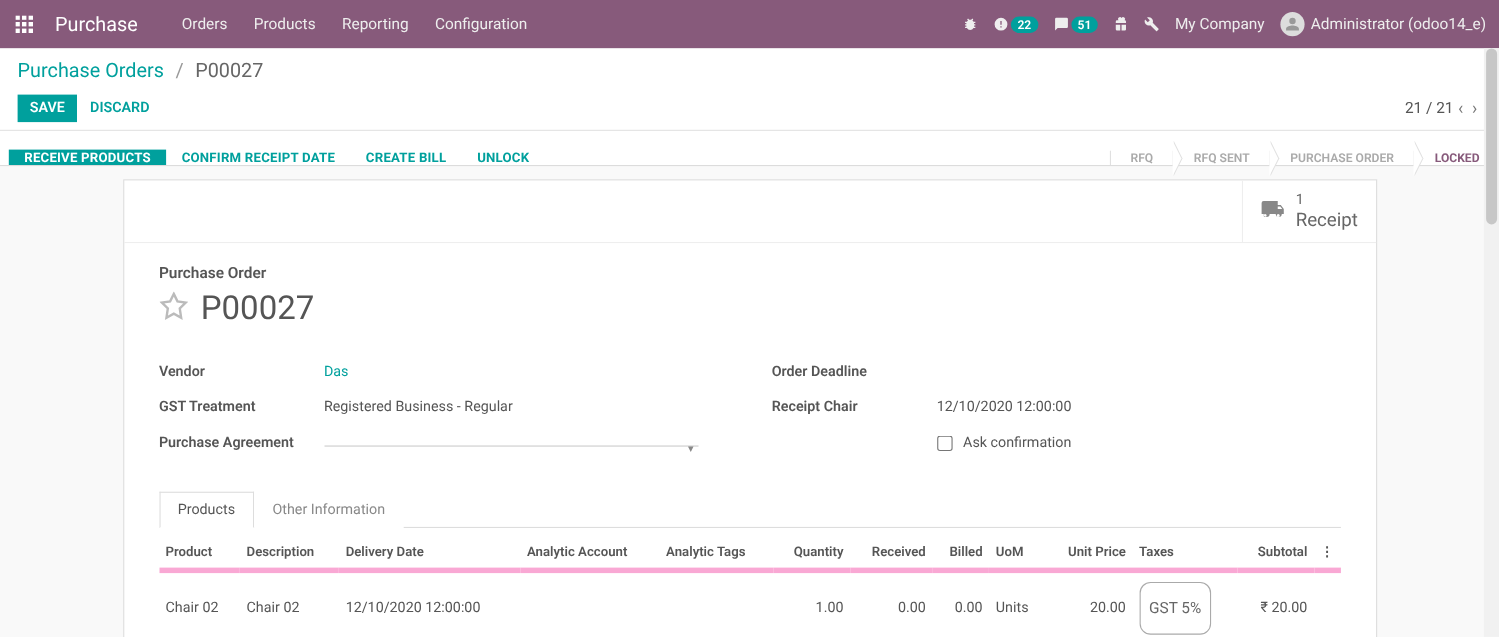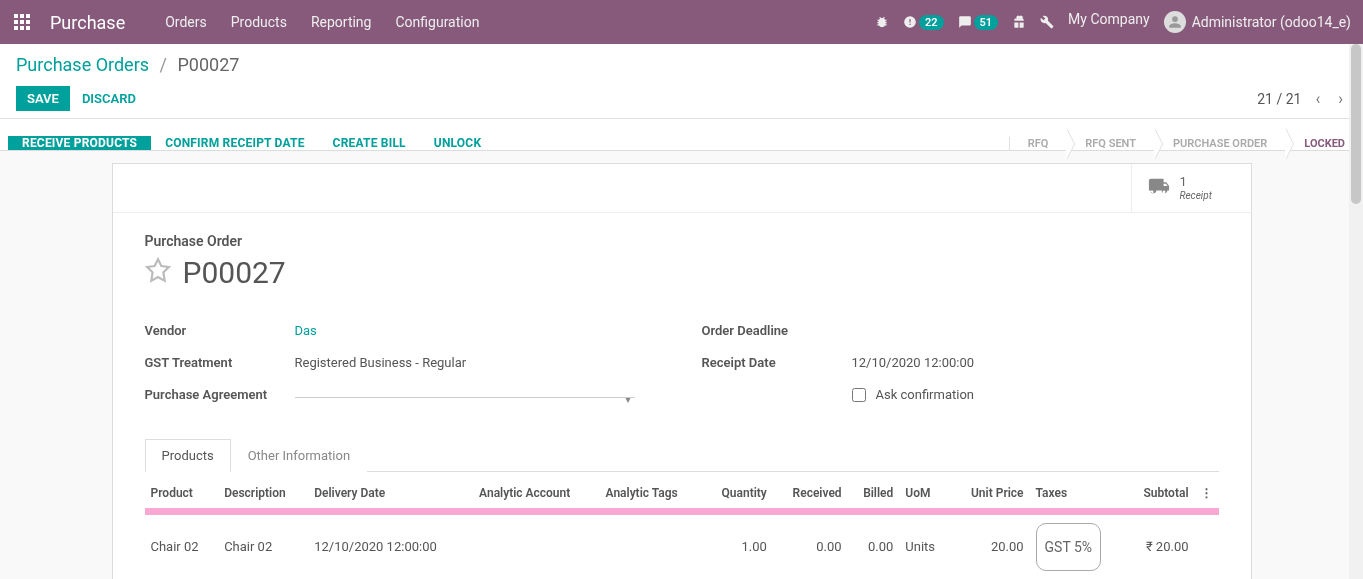--- a/index.html
+++ b/index.html
@@ -5,37 +5,37 @@
 * { margin: 0; padding: 0; box-sizing: border-box; font-family: -apple-system, BlinkMacSystemFont, "Segoe UI", Roboto, "Helvetica Neue", sans-serif; }
 body { background: #f9f9f9; overflow-x: hidden; width: 1363px; height: 579px; position: relative; }
 
 
 .topbar { background: #875a7b; height: 44px; display: flex; align-items: center; color: #fff; padding: 0 12px; font-size: 14px; }
 .topbar .apps-icon { width: 20px; height: 20px; display: inline-flex; align-items: center; justify-content: center; margin-right: 18px; cursor: pointer; }
 .topbar .apps-icon svg { fill: #fff; }
 .topbar .app-title { font-size: 18px; font-weight: 400; margin-right: 40px; color: #fff; }
 .topbar .menu { display: flex; gap: 24px; flex: 1; }
 .topbar .menu a { color: #eee; text-decoration: none; font-size: 14px; cursor: pointer; }
-.topbar .right { display: flex; gap: 14px; }
+.topbar .right { display: flex; align-items: center; gap: 14px; }
 .topbar .right .icon-btn { display: flex; align-items: center; cursor: pointer; color: #eee; }
 .topbar .right .badge { background: #00a09d; color: #fff; border-radius: 10px; font-size: 11px; padding: 1px 6px; margin-left: 2px; font-weight: 600; }
 .topbar .company { color: #eee; font-size: 14px; cursor: pointer; }
 .topbar .avatar { width: 22px; height: 22px; border-radius: 50%; background: #ddd; display: inline-flex; align-items: center; justify-content: center; margin-right: 6px; }
 .topbar .user { display: flex; align-items: center; color: #eee; font-size: 14px; cursor: pointer; }
 
 
 .control-panel { background: #fff; border-bottom: 1px solid #e0e0e0; padding: 10px 16px 6px 16px; }
 .breadcrumb { font-size: 18px; color: #666; margin-bottom: 10px; }
 .breadcrumb a { color: #00a09d; text-decoration: none; cursor: pointer; }
 .breadcrumb .sep { margin: 0 6px; color: #999; }
 .cp-row { display: flex; align-items: center; justify-content: space-between; }
 .cp-buttons { display: flex; gap: 12px; align-items: center; }
 .btn-primary { background: #00a09d; color: #fff; border: none; padding: 5px 11px; font-size: 13px; font-weight: 600; cursor: pointer; text-transform: uppercase; }
 .btn-link { color: #00a09d; background: none; border: none; font-size: 13px; font-weight: 600; cursor: pointer; text-transform: uppercase; }
-.pager { display: flex; align-items: center; gap: 10px; color: #555; font-size: 14px; }
+.pager { display: flex; align-items: center; color: #555; font-size: 14px; }
 .pager .nav-arrow { cursor: pointer; color: #777; padding: 4px; font-size: 16px; }
 
 
 .statusbar { background: #fff; border-bottom: 1px solid #dcdcdc; display: flex; align-items: flex-end; height: 32px; padding: 0 0 0 8px; }
 .statusbar .actions { display: flex; gap: 0; }
 .statusbar .sbtn { border: none; background: none; padding: 0 14px; font-size: 12px; font-weight: 700; color: #00a09d; cursor: pointer; text-transform: uppercase; letter-spacing: 0.2px; }
 .statusbar .sbtn.highlight { background: #00a09d; color: #fff; }
 .statusbar .flex-spacer { flex: 1; }
 .statusbar .status-steps { display: flex; align-items: stretch; }
 .statusbar .step { position: relative; padding: 0 18px; display: flex; align-items: center; font-size: 11px; font-weight: 600; color: #aaa; text-transform: uppercase; border-left: 1px solid #e0e0e0; }
@@ -45,21 +45,21 @@
 .statusbar .step:last-child::after, .statusbar .step:last-child::before { display: none; }
 
 
 .sheet-wrap { padding: 0 0 0 0; display: flex; justify-content: center; }
 .sheet { background: #fff; border: 1px solid #dcdcdc; width: 1140px; margin-top: 12px; position: relative; }
 .button-box { display: flex; justify-content: flex-end; border-bottom: 1px solid #eee; }
 .stat-button { border-left: 1px solid #eee; padding: 10px 16px; display: flex; align-items: center; gap: 10px; cursor: pointer; min-width: 120px; }
 .stat-button .stat-icon { color: #888; }
 .stat-button .stat-text { display: flex; flex-direction: column; line-height: 1.2; }
 .stat-button .stat-num { color: #666; font-size: 13px; }
-.stat-button .stat-label { color: #666; font-size: 10px; font-style: italic; }
+.stat-button .stat-label { color: #666; font-size: 17px; }
 
 .form-body { padding: 20px 32px 10px 32px; }
 .title-sec .subtitle { font-size: 14px; color: #555; font-weight: 600; margin-bottom: 6px; }
 .title-sec .title-row { display: flex; align-items: center; gap: 12px; }
 .title-sec .star { color: #bbb; cursor: pointer; }
 .title-sec h1 { font-size: 30px; font-weight: 400; color: #555; }
 
 .field-cols { display: flex; gap: 40px; margin-top: 28px; }
 .field-col { flex: 1; }
 .field-row { display: flex; align-items: center; margin-bottom: 6px; min-height: 26px; }
@@ -72,21 +72,21 @@
 .checkbox-row { display: flex; align-items: center; gap: 10px; font-size: 13px; color: #555; }
 .checkbox-row input[type=checkbox] { width: 14px; height: 14px; cursor: pointer; }
 
 
 .notebook { margin-top: 24px; }
 .nb-tabs { display: flex; border-bottom: 1px solid #ddd; }
 .nb-tab { padding: 8px 16px; font-size: 13px; color: #888; cursor: pointer; border: 1px solid transparent; border-bottom: none; position: relative; top: 1px; background: #fff; }
 .nb-tab.active { color: #555; border-color: #ddd; border-bottom: 1px solid #fff; }
 
 .order-table { width: 100%; border-collapse: collapse; margin-top: 6px; }
-.order-table th { text-align: left; font-size: 12px; font-weight: 600; color: #555; padding: 8px 6px; border-bottom: 7px solid #f9a8d4; white-space: nowrap; }
+.order-table th { text-align: left; font-size: 12px; font-weight: 600; color: #555; padding: 8px 6px; border-bottom: 5px solid #f9a8d4; white-space: nowrap; }
 .order-table th.num, .order-table td.num { text-align: right; }
 .order-table td { font-size: 13px; color: #555; padding: 8px 6px; border-bottom: 1px solid #f0f0f0; white-space: nowrap; }
 .tax-chip { border: 1px solid #aaa; border-radius: 10px; padding: 15px 8px; font-size: 14px; color: #666; display: inline-block; }
 .more-col { width: 14px; text-align: center; color: #888; }
 
 .scrollbar-track { position: absolute; right: 0; top: 44px; bottom: 0; width: 14px; background: #f1f1f1; }
 .scrollbar-thumb { position: absolute; left: 2px; top: 0; width: 10px; height: 160px; background: #c7c7c7; border-radius: 5px; }
 </style>
 </head>
 <body>
@@ -229,21 +229,21 @@
           <div class="field-row">
             <div class="field-label">Purchase Agreement</div>
             <div class="field-select"><span></span></div>
           </div>
         </div>
         <div class="field-col">
           <div class="field-row">
             <div class="field-label">Order Deadline</div>
           </div>
           <div class="field-row">
-            <div class="field-label">Receipt Date</div>
+            <div class="field-label">Receipt Chair</div>
             <div class="field-val">12/10/2020 12:00:00</div>
           </div>
           <div class="field-row">
             <div class="field-label"></div>
             <div class="checkbox-row">
               <input type="checkbox" style="">
               <span>Ask confirmation</span>
             </div>
           </div>
         </div>

